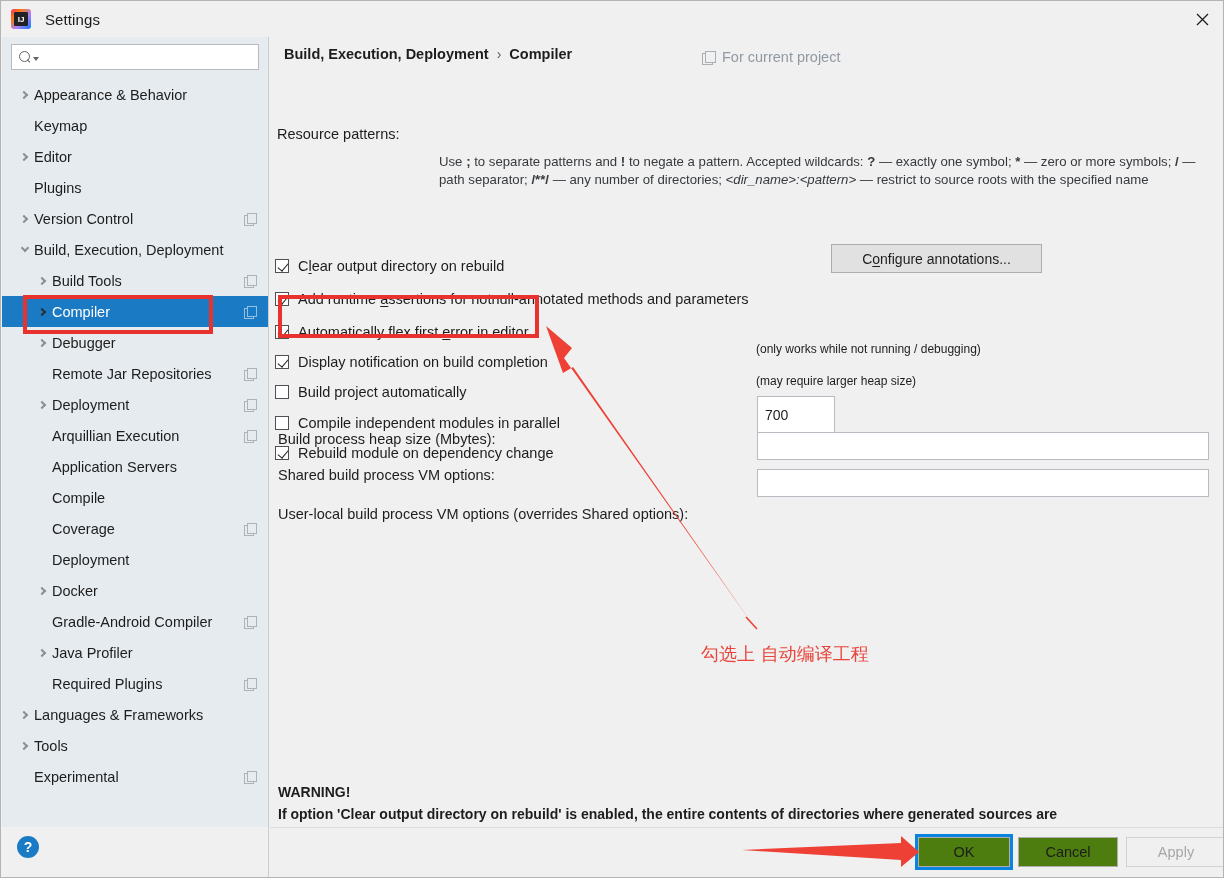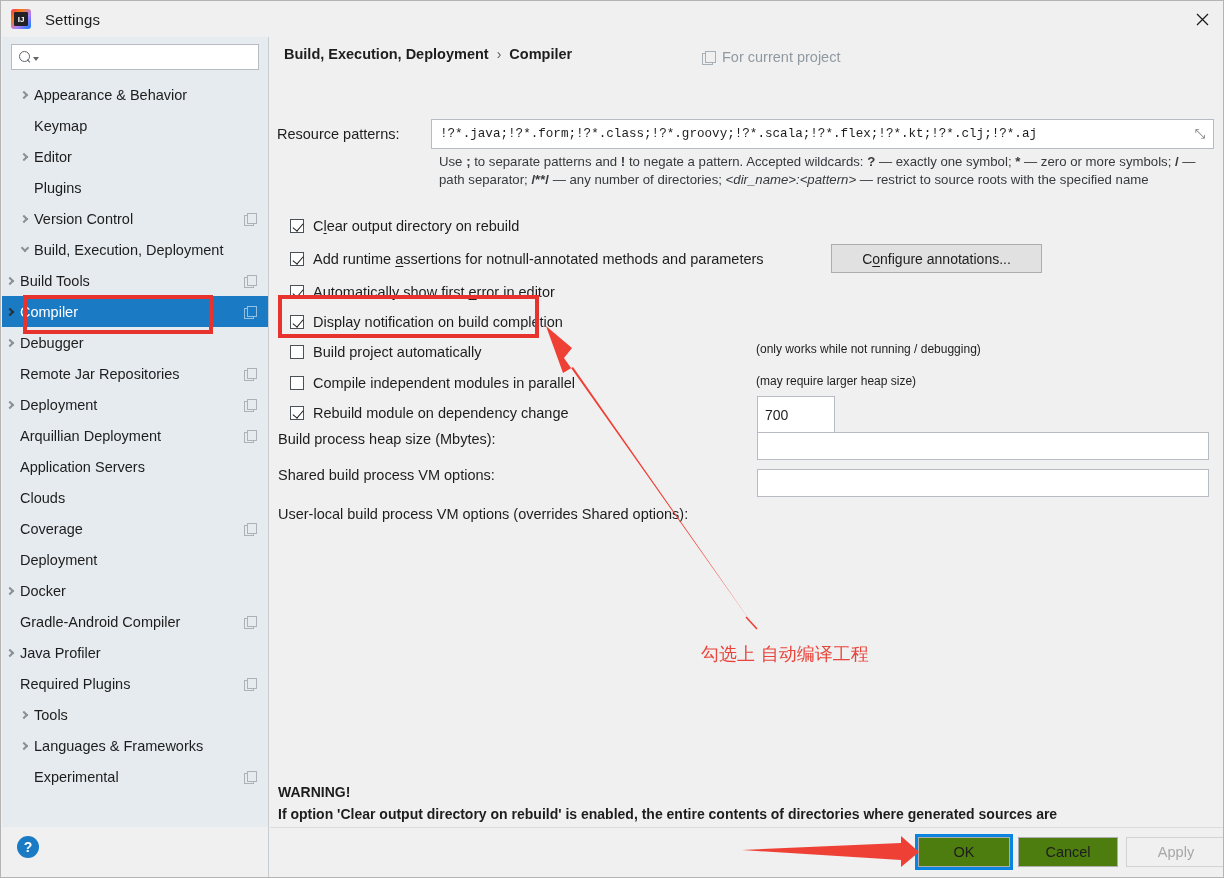--- a/index.html
+++ b/index.html
@@ -143,21 +143,21 @@
     width:8px; height:9px; border:1.3px solid #9aa0a6; background:#e6ebef;
   }
   .tree-row .proj-icon::after {
     content:""; position:absolute; left:3px; top:0;
     width:8px; height:9px; border:1.3px solid #9aa0a6; background:#e6ebef;
   }
   .tree-row.selected .proj-icon::before,
   .tree-row.selected .proj-icon::after { background:#1a7bc4; border-color:#bcd9ee; }
 
   .lvl0 { padding-left: 14px; }
-  .lvl1 { }
+  .lvl1 { padding-left: 32px; }
 
   
   #sidebar-footer {
     position: absolute; left: 1px; top: 826px;
     width: 267px; height: 51px;
     background: #f0f0f0;
     border-right: 1px solid #c8cdd2;
   }
   #help-btn {
     position: absolute; left: 15px; top: 9px;
@@ -224,24 +224,25 @@
 
   #res-help {
     position: absolute; left: 169px; top: 116px;
     width: 778px;
     font-size: 13.2px; color: #36393d; line-height: 17.5px;
   }
   #res-help b { font-weight: bold; }
   #res-help i { font-style: italic; }
 
   .cbrow {
-    position: absolute; left: 20px;
+    position: absolute; left: 5px;
     display: flex; align-items: center;
     font-size: 14.5px; color: #1d1d1d;
     white-space: nowrap;
+    margin-top: 40px;
   }
   .cbox {
     width: 14px; height: 14px; flex: 0 0 auto;
     border: 1px solid #4c5156; background: #fff;
     position: relative; margin-right: 9px;
     cursor: pointer;
   }
   .cbox.checked::after {
     content: ""; position: absolute;
     left: 3.5px; top: 0.5px; width: 5px; height: 9px;
@@ -419,30 +420,30 @@
         </div>
         <div class="tree-row lvl1">
           <span class="arrow">
             <i></i>
           </span>
           <span class="label">Deployment</span>
           <span class="proj-icon"></span>
         </div>
         <div class="tree-row lvl1">
           <span class="arrow empty"></span>
-          <span class="label">Arquillian Deployment</span>
+          <span class="label">Arquillian Execution</span>
           <span class="proj-icon"></span>
         </div>
         <div class="tree-row lvl1">
           <span class="arrow empty"></span>
           <span class="label">Application Servers</span>
         </div>
         <div class="tree-row lvl1">
           <span class="arrow empty"></span>
-          <span class="label">Clouds</span>
+          <span class="label">Compile</span>
         </div>
         <div class="tree-row lvl1">
           <span class="arrow empty"></span>
           <span class="label">Coverage</span>
           <span class="proj-icon"></span>
         </div>
         <div class="tree-row lvl1">
           <span class="arrow empty"></span>
           <span class="label">Deployment</span>
         </div>
@@ -465,27 +466,27 @@
         </div>
         <div class="tree-row lvl1">
           <span class="arrow empty"></span>
           <span class="label">Required Plugins</span>
           <span class="proj-icon"></span>
         </div>
         <div class="tree-row lvl0 bold">
           <span class="arrow">
             <i></i>
           </span>
+          <span class="label">Languages &amp; Frameworks</span>
+        </div>
+        <div class="tree-row lvl0 bold">
+          <span class="arrow">
+            <i></i>
+          </span>
           <span class="label">Tools</span>
-        </div>
-        <div class="tree-row lvl0 bold">
-          <span class="arrow">
-            <i></i>
-          </span>
-          <span class="label">Languages &amp; Frameworks</span>
         </div>
         <div class="tree-row lvl0 bold">
           <span class="arrow empty"></span>
           <span class="label">Experimental</span>
           <span class="proj-icon"></span>
         </div>
       </div>
   </div>
 
   <div id="sidebar-footer">
@@ -499,41 +500,37 @@
       <span class="sep">›</span>
       <span>Compiler</span>
     </div>
 
     <div id="for-current">
       <span class="proj-icon2"></span>
       <span>For current project</span>
     </div>
 
     <div id="res-label">Resource patterns:</div>
-    <div id="res-field">
-      <input type="text" value="!?*.java;!?*.form;!?*.class;!?*.groovy;!?*.scala;!?*.flex;!?*.kt;!?*.clj;!?*.aj" style="">
-      <span id="res-expand">⤡</span>
-    </div>
 
     <div id="res-help">
       <span>Use </span><b>; </b><span>to separate patterns and </span><b>! </b><span>to negate a pattern. Accepted wildcards: </span><b>?</b><span> — exactly one symbol; </span><b>*</b><span> — zero or more symbols; </span><b>/</b><span> — path separator; </span><b>/**/</b><span> — any number of directories;  </span><i>&lt;dir_name&gt;:&lt;pattern&gt;</i><span> — restrict to source roots with the specified name</span>
     </div>
 
     <div id="cb-host">
         <div class="cbrow" style="top: 181px;">
           <span class="cbox checked"></span>
           <span><span>C</span><span class="mn">l</span><span>ear output directory on rebuild</span></span>
         </div>
         <div class="cbrow" style="top: 214px;">
           <span class="cbox checked"></span>
           <span><span>Add runtime </span><span class="mn">a</span><span>ssertions for notnull-annotated methods and parameters</span></span>
         </div>
         <div class="cbrow" style="top: 247px;">
           <span class="cbox checked"></span>
-          <span><span>Automatically show first </span><span class="mn">e</span><span>rror in editor</span></span>
+          <span><span>Automatically flex first </span><span class="mn">e</span><span>rror in editor</span></span>
         </div>
         <div class="cbrow" style="top: 277px;">
           <span class="cbox checked"></span>
           <span><span>Display notification on build completion</span><span class="mn"></span><span></span></span>
         </div>
         <div class="cbrow" style="top: 307px;">
           <span class="cbox"></span>
           <span><span>Build project automatically</span><span class="mn"></span><span></span></span>
         </div>
         <div class="cbrow" style="top: 338px;">

